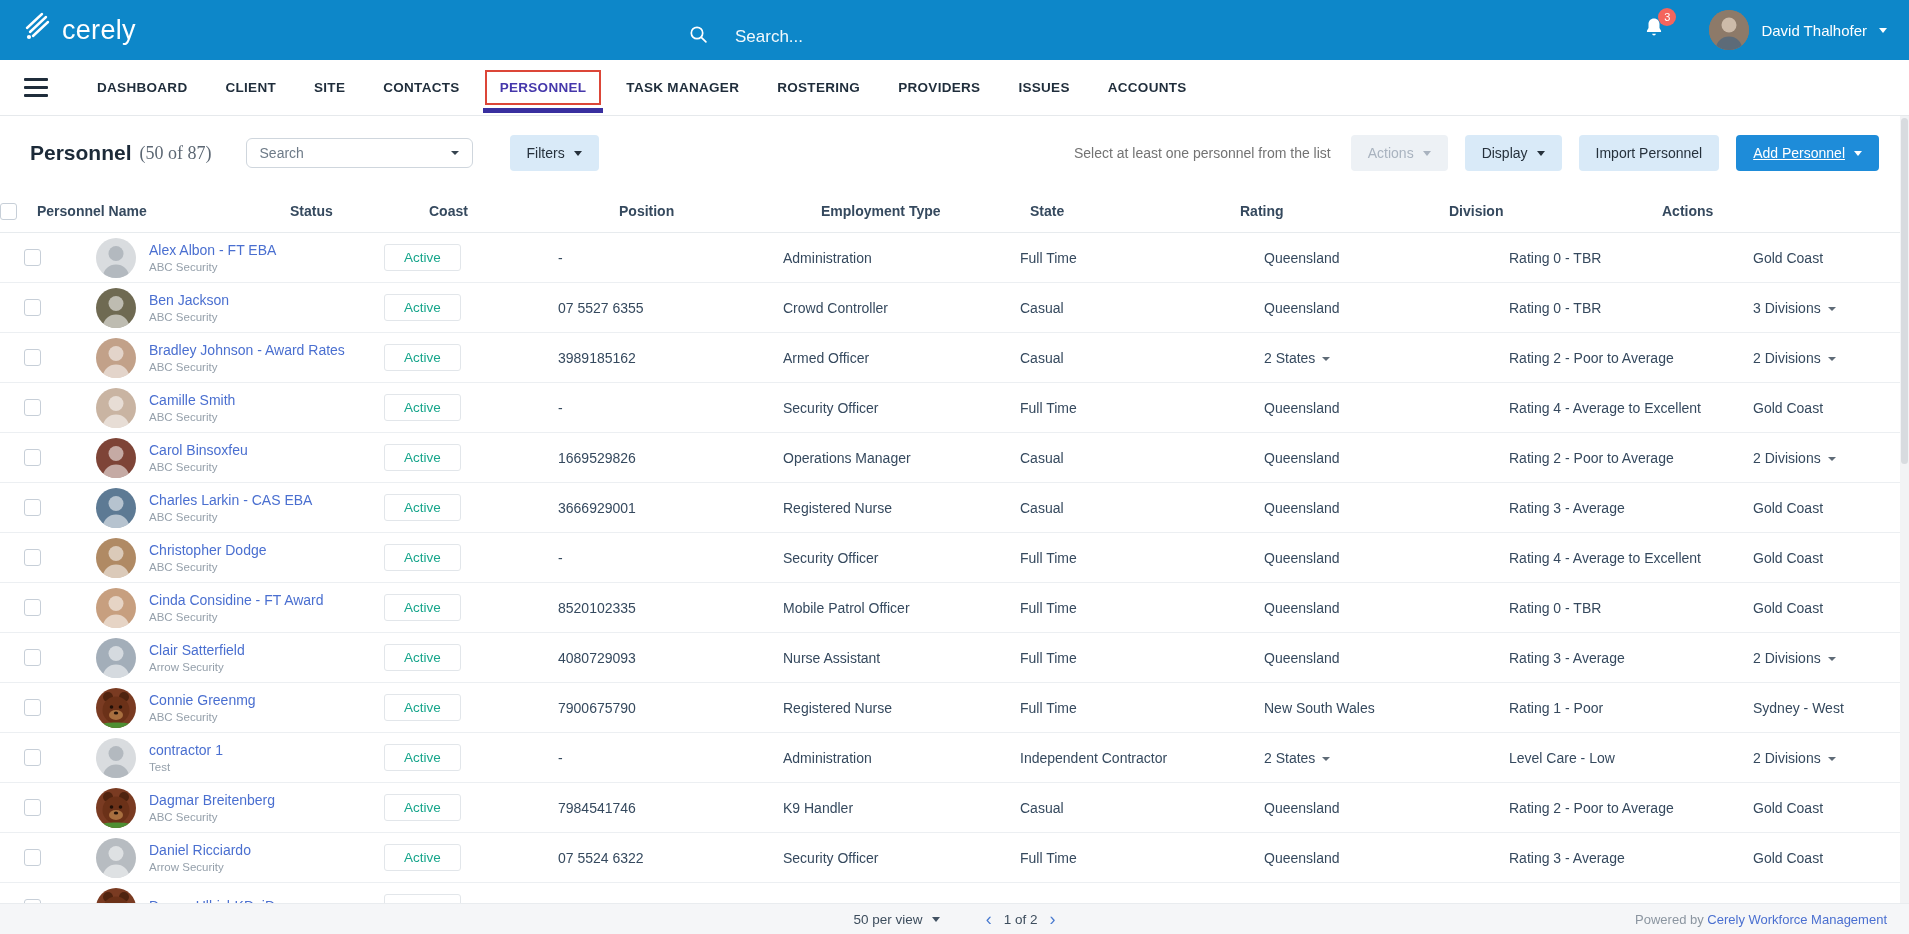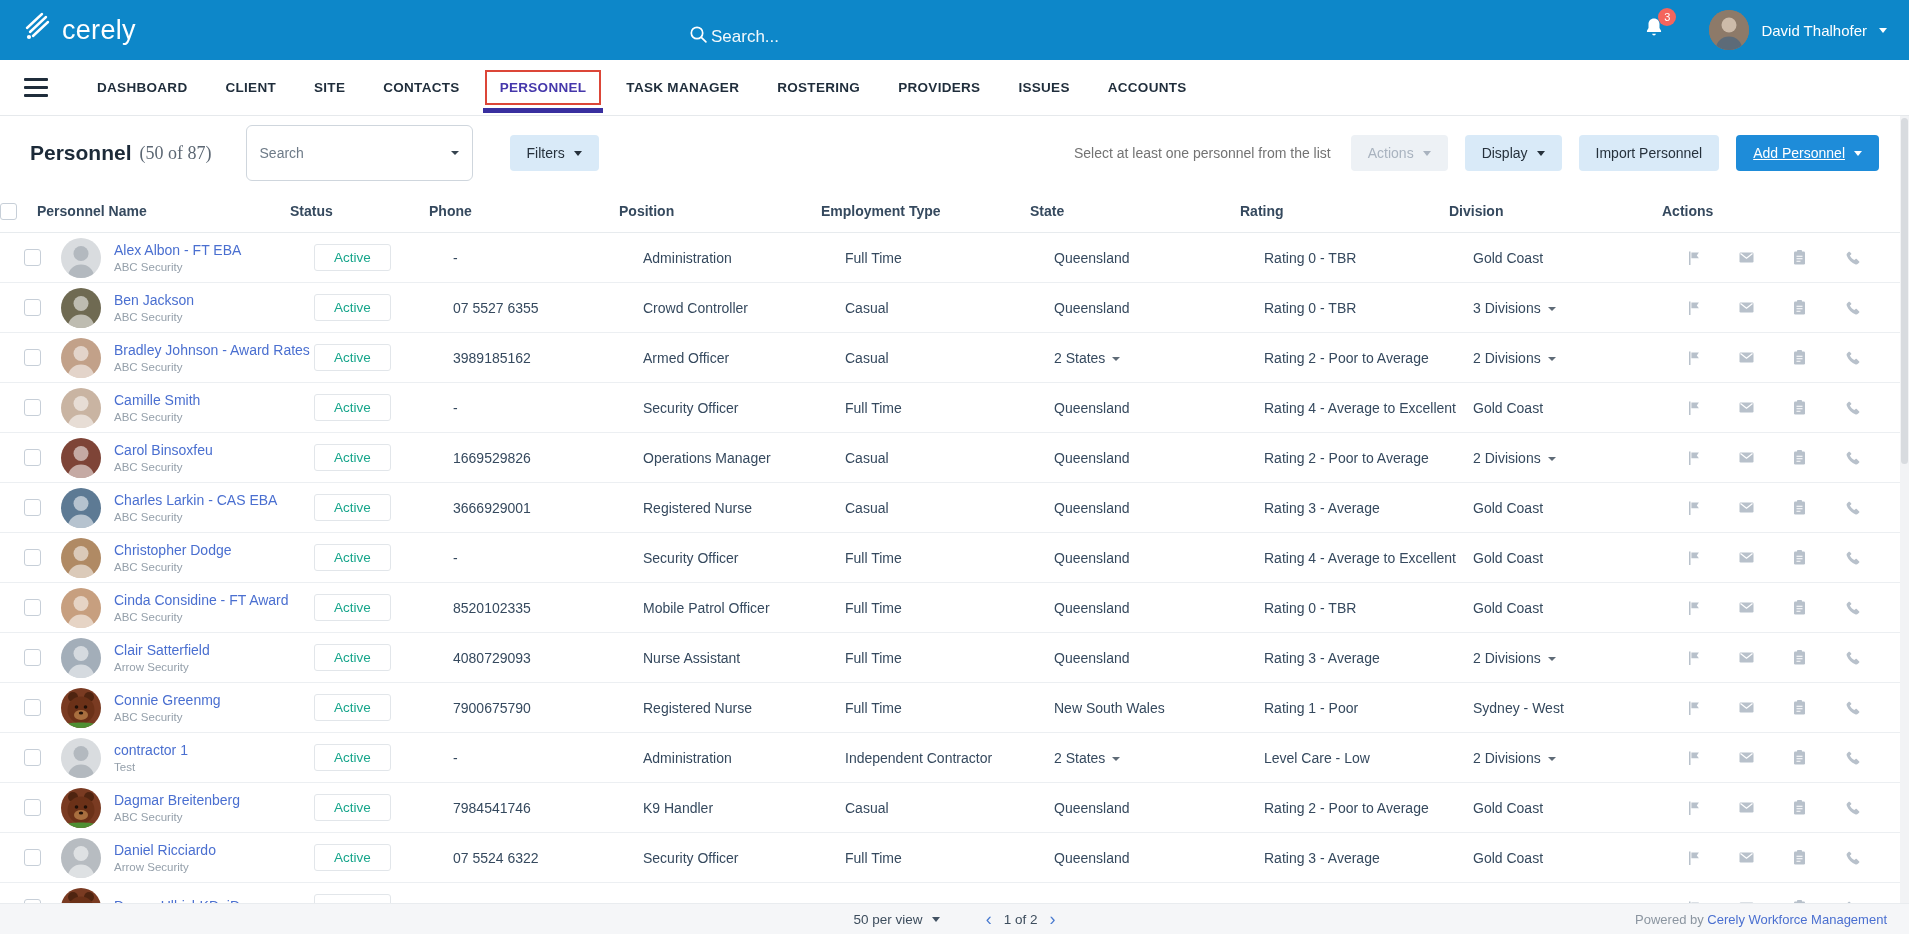--- a/index.html
+++ b/index.html
@@ -2,21 +2,21 @@
 <html><head>
 <meta charset="utf-8">
 <style>
   * { margin:0; padding:0; box-sizing:border-box; }
   body { font-family:"Liberation Sans", sans-serif; background:#fff; }
   .page { width:1909px; height:934px; position:relative; overflow:hidden; background:#fff; color:#35495e; }
 
   
   .topbar { height:60px; background:#0d87c9; display:flex; align-items:center; padding:16px 22px; position:relative; }
   .logo { display:flex; align-items:center; gap:10px; color:#fff; font-size:27px; letter-spacing:.3px; cursor:pointer; }
-  .topbar-search { position:absolute; left:688px; top:0; height:73px; display:flex; align-items:center; gap:2px; }
+  .topbar-search { position:absolute; left:688px; top:0; height:73px; display:flex; align-items:center; gap:26px; }
   .topbar-search input { background:transparent; border:none; outline:none; color:#fff; font-size:17px; width:280px; }
   .topbar-search input::placeholder { color:rgba(255,255,255,.95); }
   .topbar-right { margin-left:auto; display:flex; align-items:center; }
   .bell-wrap { position:relative; margin-right:44px; cursor:pointer; }
   .badge-count { position:absolute; top:-8px; right:-11px; background:#f4655d; color:#fff; border-radius:50%; width:18px; height:18px; font-size:11px; display:flex; align-items:center; justify-content:center; }
   .user-avatar { width:40px; height:40px; border-radius:50%; overflow:hidden; background:#8d7a69; margin-right:12px; cursor:pointer; flex:none; }
   .user-avatar svg { display:block; }
   .user-name { color:#fff; font-size:15px; margin-right:12px; cursor:pointer; }
   .car { width:0; height:0; border-left:4.5px solid transparent; border-right:4.5px solid transparent; border-top:5px solid currentColor; display:inline-block; }
   .car-white { color:#fff; }
@@ -28,37 +28,37 @@
   .nav-items { display:flex; height:100%; align-items:center; }
   .nav-item { padding:0 19px; height:100%; display:flex; align-items:center; font-size:13.5px; font-weight:700; color:#1f2d3b; letter-spacing:.3px; position:relative; cursor:pointer; white-space:nowrap; }
   .nav-item.active { color:#4537ab; padding:0 6px; }
   .nav-item.active .tab-box { border:2px solid #dc4638; padding:8px 13px; }
   .nav-item.active::after { content:""; position:absolute; left:4px; right:4px; bottom:2px; height:5px; background:#392f9f; }
 
   
   .toolbar { height:74px; display:flex; align-items:center; padding:0 30px; }
   .page-title { font-size:21px; font-weight:700; color:#1c2a38; }
   .page-count { font-size:18px; color:#5c6773; font-weight:400; margin-left:8px;font-family:Liberation Serif, serif; }
-  .tb-search { margin-left:34px; width:227px; height:56px; border:1px solid #cfd6dd; border-radius:6px; display:flex; align-items:center; padding:0 13px; background:#fff; }
+  .tb-search { margin-left:34px; width:227px; height:30px; border:1px solid #cfd6dd; border-radius:6px; display:flex; align-items:center; padding:0 13px; background:#fff; }
   .tb-search input { border:none; outline:none; flex:1; font-size:14px; color:#35495e; min-width:0; }
   .tb-search input::placeholder { color:#6e7b88; }
   .tb-search .car { color:#36434f; border-left-width:4px; border-right-width:4px; border-top-width:4.5px; }
   .btn { height:36px; border-radius:4px; display:inline-flex; align-items:center; justify-content:center; font-size:14px; cursor:pointer; padding:0 17px; white-space:nowrap; border:none; font-family:inherit; }
   .btn .car { margin-left:9px; }
   .btn-lightblue { background:#d9eaf8; color:#26313c; }
   .btn-disabled { background:#edf1f5; color:#a9b3bf; cursor:default; }
   .btn-primary { background:#1e8cd9; color:#fff;text-decoration:underline; }
   .toolbar-right { margin-left:auto; display:flex; align-items:center; gap:17px; }
   .hint { color:#737373; font-size:14px; margin-right:3px; }
   .tb-filters { margin-left:37px; }
 
   
   .thead { display:flex; align-items:center; height:43px; font-size:13.5px; color:#4e5a66; font-weight:700; border-bottom:1px solid #e7ebee; }
   .tbody { height:670px; overflow:hidden; }
-  .trow { display:flex; align-items:center; height:50px; padding-left:24px; border-bottom:1px solid #eceff2; background:#fff; }
+  .trow { display:flex; align-items:center; height:50px; padding-left:24px; border-bottom:1px solid #eceff2; background:#fff;gap:35px; }
   .cell { flex:none; padding-right:10px; font-size:14px; color:#35495e; white-space:nowrap; }
   .c-check { width:37px; }
   .c-name { width:253px; display:flex; align-items:center; }
   .c-status { width:139px; }
   .c-phone { width:190px; }
   .c-pos { width:202px; }
   .c-emp { width:209px; }
   .c-state { width:210px; }
   .c-rating { width:209px; }
   .c-div { width:213px; }
@@ -206,21 +206,21 @@
       </button>
     </div>
   </div>
 
   <div class="thead">
     <div class="cell c-check">
         <div class="checkbox"></div>
       </div>
   <div class="cell c-name">Personnel Name</div>
       <div class="cell c-status">Status</div>
-      <div class="cell c-phone">Phone</div>
+      <div class="cell c-phone">Coast</div>
       <div class="cell c-pos">Position</div>
       <div class="cell c-emp">Employment Type</div>
       <div class="cell c-state">State</div>
       <div class="cell c-rating">Rating</div>
       <div class="cell c-div">Division</div>
       <div class="cell c-actions">Actions</div>
     </div>
   <div class="tbody">
   <div class="trow">
     <div class="cell c-check">

